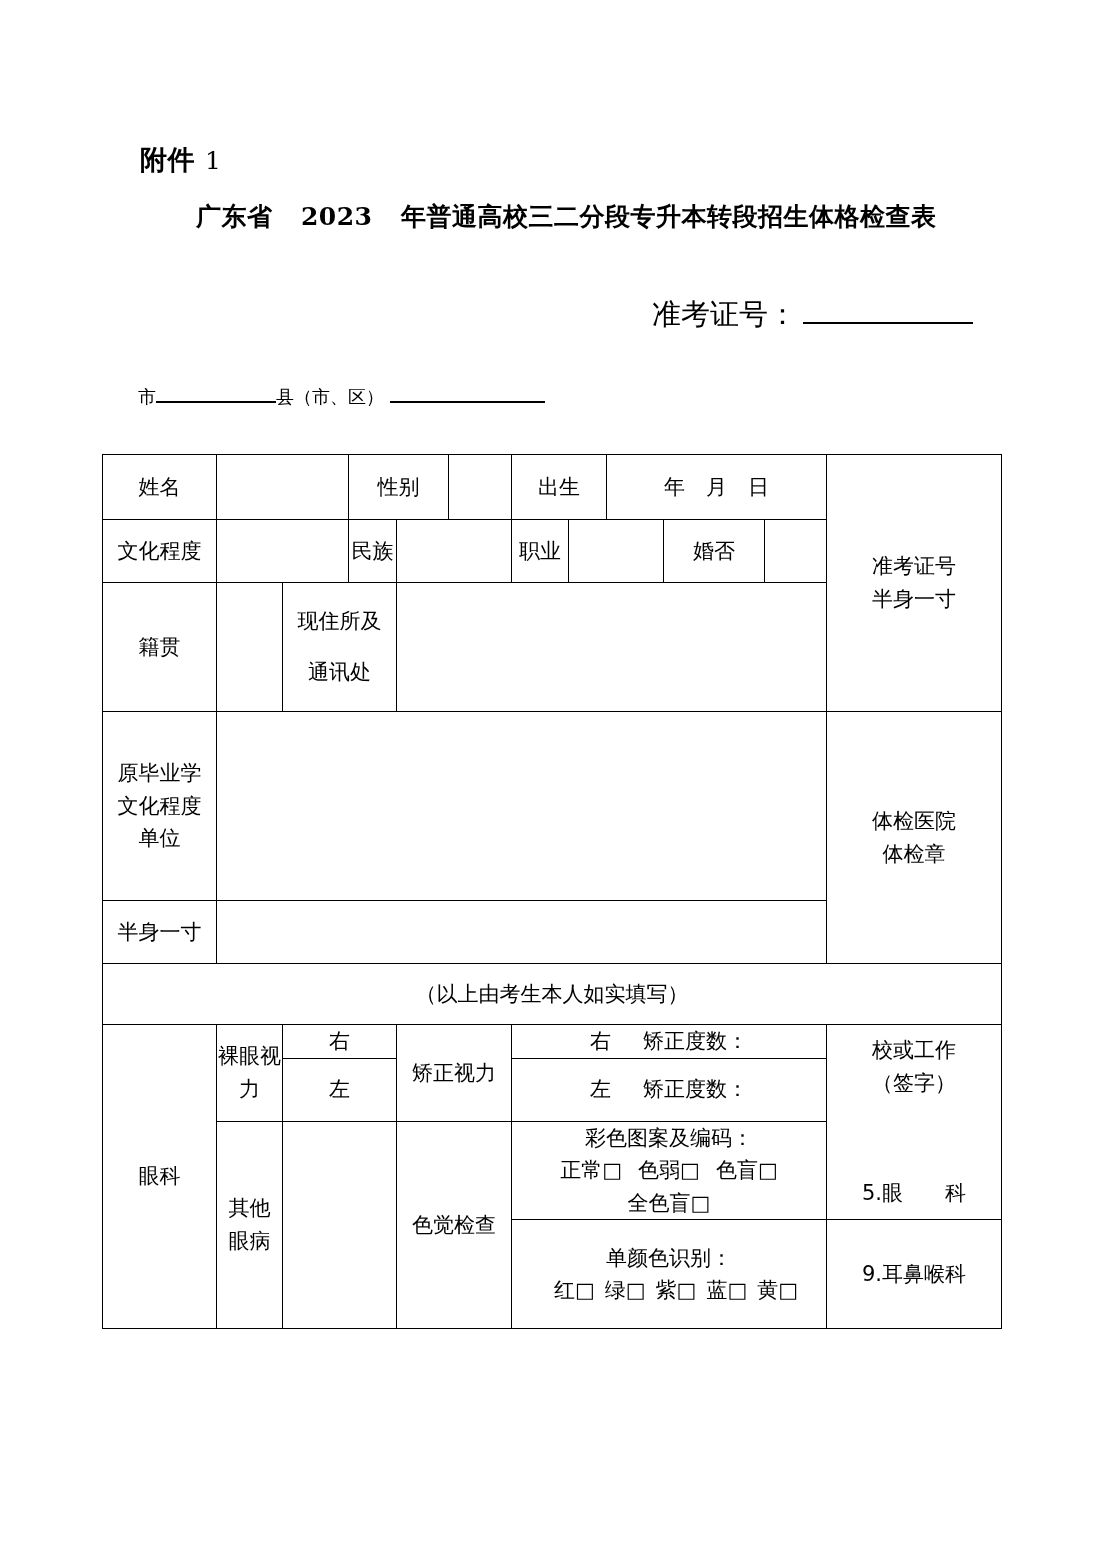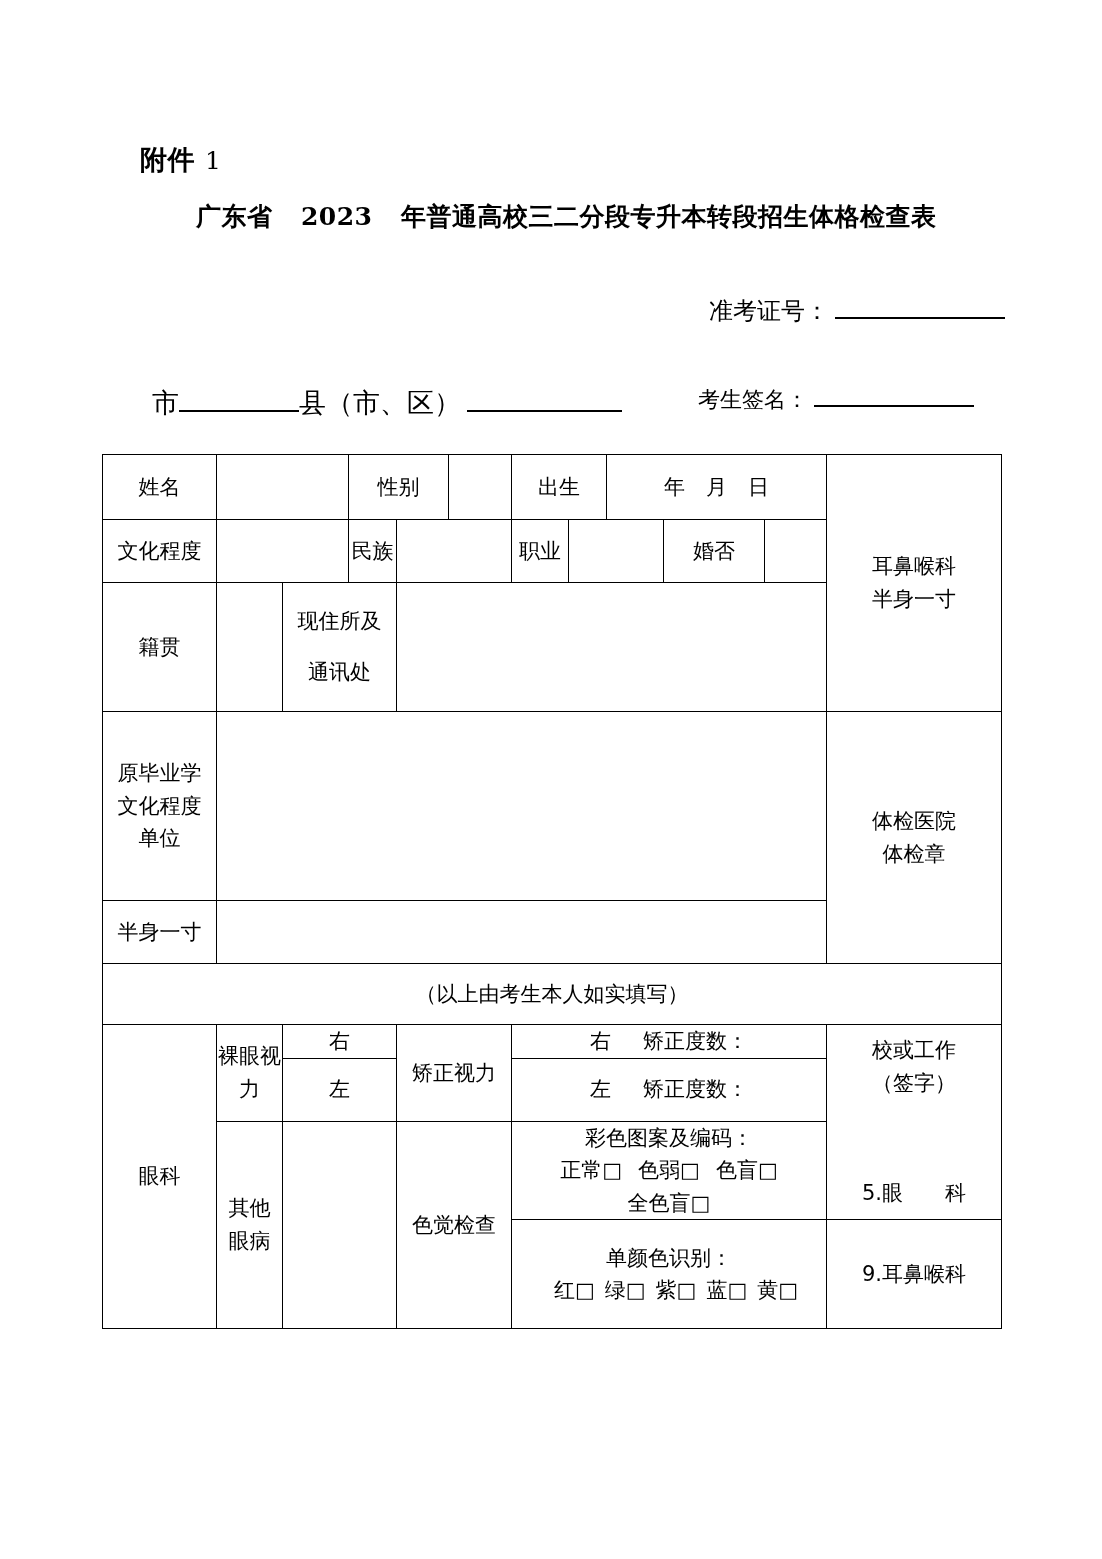--- a/index.html
+++ b/index.html
@@ -50,32 +50,32 @@
     font-weight: 700;
   }
   .field-line {
     display: inline-block;
     border-bottom: 2px solid #000;
     vertical-align: baseline;
     height: 1.05em;
   }
   .admission-row {
     position: absolute;
-    left: 709px;
+    left: 652px;
     top: 292px;
-    font-size: 24px;
+    font-size: 29px;
     white-space: nowrap;
   }
   .admission-row .field-line { width: 170px; margin-left: 6px; }
 
   .city-row {
     position: absolute;
-    left: 152px;
+    left: 138px;
     top: 382px;
-    font-size: 27px;
+    font-size: 18px;
     white-space: nowrap;
   }
   .city-row .line-city { width: 120px; }
   .city-row .line-county { width: 155px; margin-left: 6px; }
   .sign-block {
     position: absolute;
     left: 698px;
     top: 382px;
     font-size: 22px;
     white-space: nowrap;
@@ -148,23 +148,20 @@
   </div>
 
   <div class="admission-row">
     <span>准考证号：</span><span class="field-line"></span>
   </div>
 
   <div class="city-row">
     <span>市</span><span class="field-line line-city"></span><span>县（市、区）</span><span class="field-line line-county"></span>
   </div>
 
-  <div class="sign-block">
-    <span>考生签名：</span><span class="field-line"></span>
-  </div>
 
   <table class="form">
     <colgroup>
       <col style="width:114px">
       <col style="width:66px">
       <col style="width:66px">
       <col style="width:48px">
       <col style="width:52px">
       <col style="width:63px">
       <col style="width:57px">
@@ -177,21 +174,21 @@
 
     <tbody>
         <tr>
       <td class="label" style="height:64px">姓名</td>
       <td class="blank" colspan="2"></td>
       <td class="label" colspan="2">性别</td>
       <td class="blank"></td>
       <td class="label" colspan="2">出生</td>
       <td class="label" colspan="3">年　月　日</td>
       <td class="photo-cell" rowspan="3">
-        <span class="stack-line">耳鼻喉科</span>
+        <span class="stack-line">准考证号</span>
         <span class="stack-line">半身一寸</span>
       </td>
     </tr>
 
     <tr>
       <td class="label" style="height:62px">文化程度</td>
       <td class="blank" colspan="2"></td>
       <td class="label">民族</td>
       <td class="blank" colspan="2"></td>
       <td class="label">职业</td>

